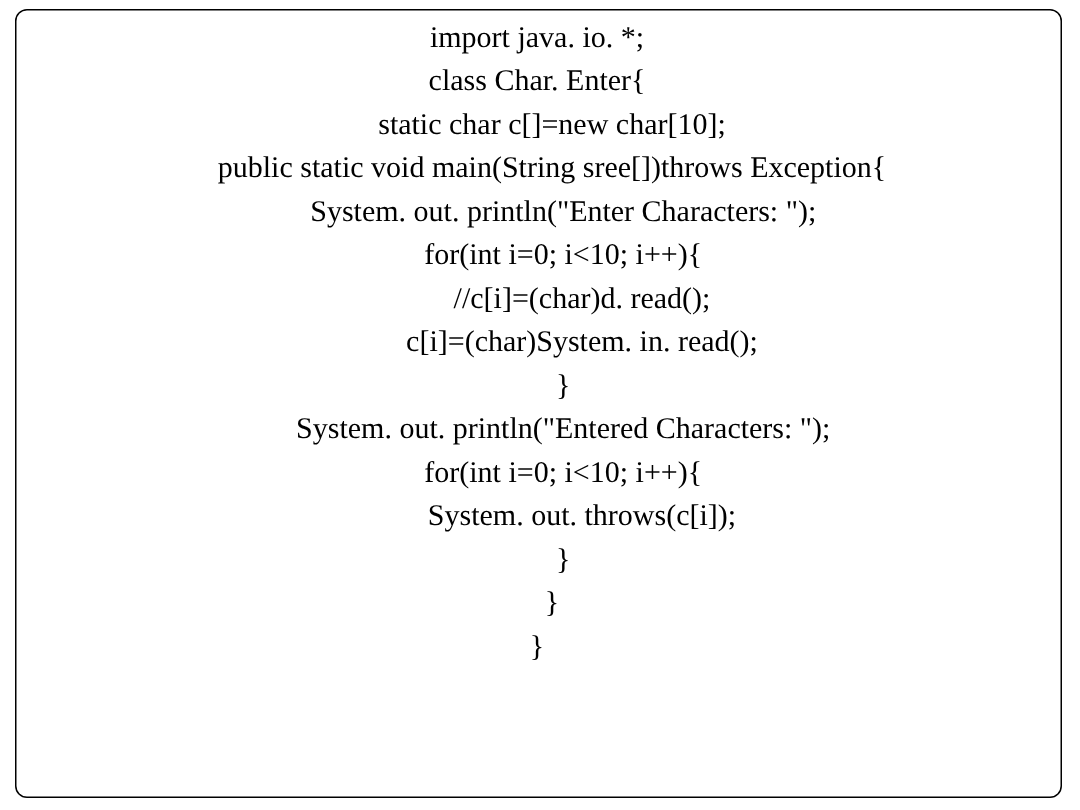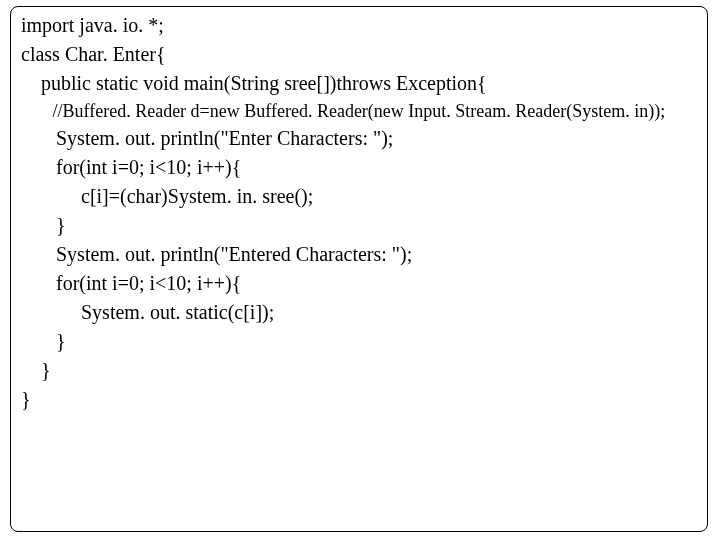--- a/index.html
+++ b/index.html
@@ -14,37 +14,39 @@
     box-sizing: border-box;
   }
   .frame {
     border: 1.5px solid #000;
     border-radius: 8px;
     margin: 6px 10px 6px 10px;
     padding: 4px 12px 4px 10px;
     box-sizing: border-box;
     width: 698px;
     height: 526px;
+    text-align: center;
   }
   .line {
     white-space: pre;
     line-height: 1.45;
   }
 </style>
 </head>
 <body>
 
 <div class="frame">
   <div class="line">import java. io. *;</div>
   <div class="line">class Char. Enter{</div>
+  <div class="line">    static char c[]=new char[10];</div>
   <div class="line">    public static void main(String sree[])throws Exception{</div>
-  <div class="line" style="font-size:18px">       //Buffered. Reader d=new Buffered. Reader(new Input. Stream. Reader(System. in));</div>
   <div class="line">       System. out. println("Enter Characters: ");</div>
   <div class="line">       for(int i=0; i&lt;10; i++){</div>
-  <div class="line">            c[i]=(char)System. in. sree();</div>
+  <div class="line">            //c[i]=(char)d. read();</div>
+  <div class="line">            c[i]=(char)System. in. read();</div>
   <div class="line">       }</div>
   <div class="line">       System. out. println("Entered Characters: ");</div>
   <div class="line">       for(int i=0; i&lt;10; i++){</div>
-  <div class="line">            System. out. static(c[i]);</div>
+  <div class="line">            System. out. throws(c[i]);</div>
   <div class="line">       }</div>
   <div class="line">    }</div>
   <div class="line">}</div>
 </div>
 
 </body></html>

